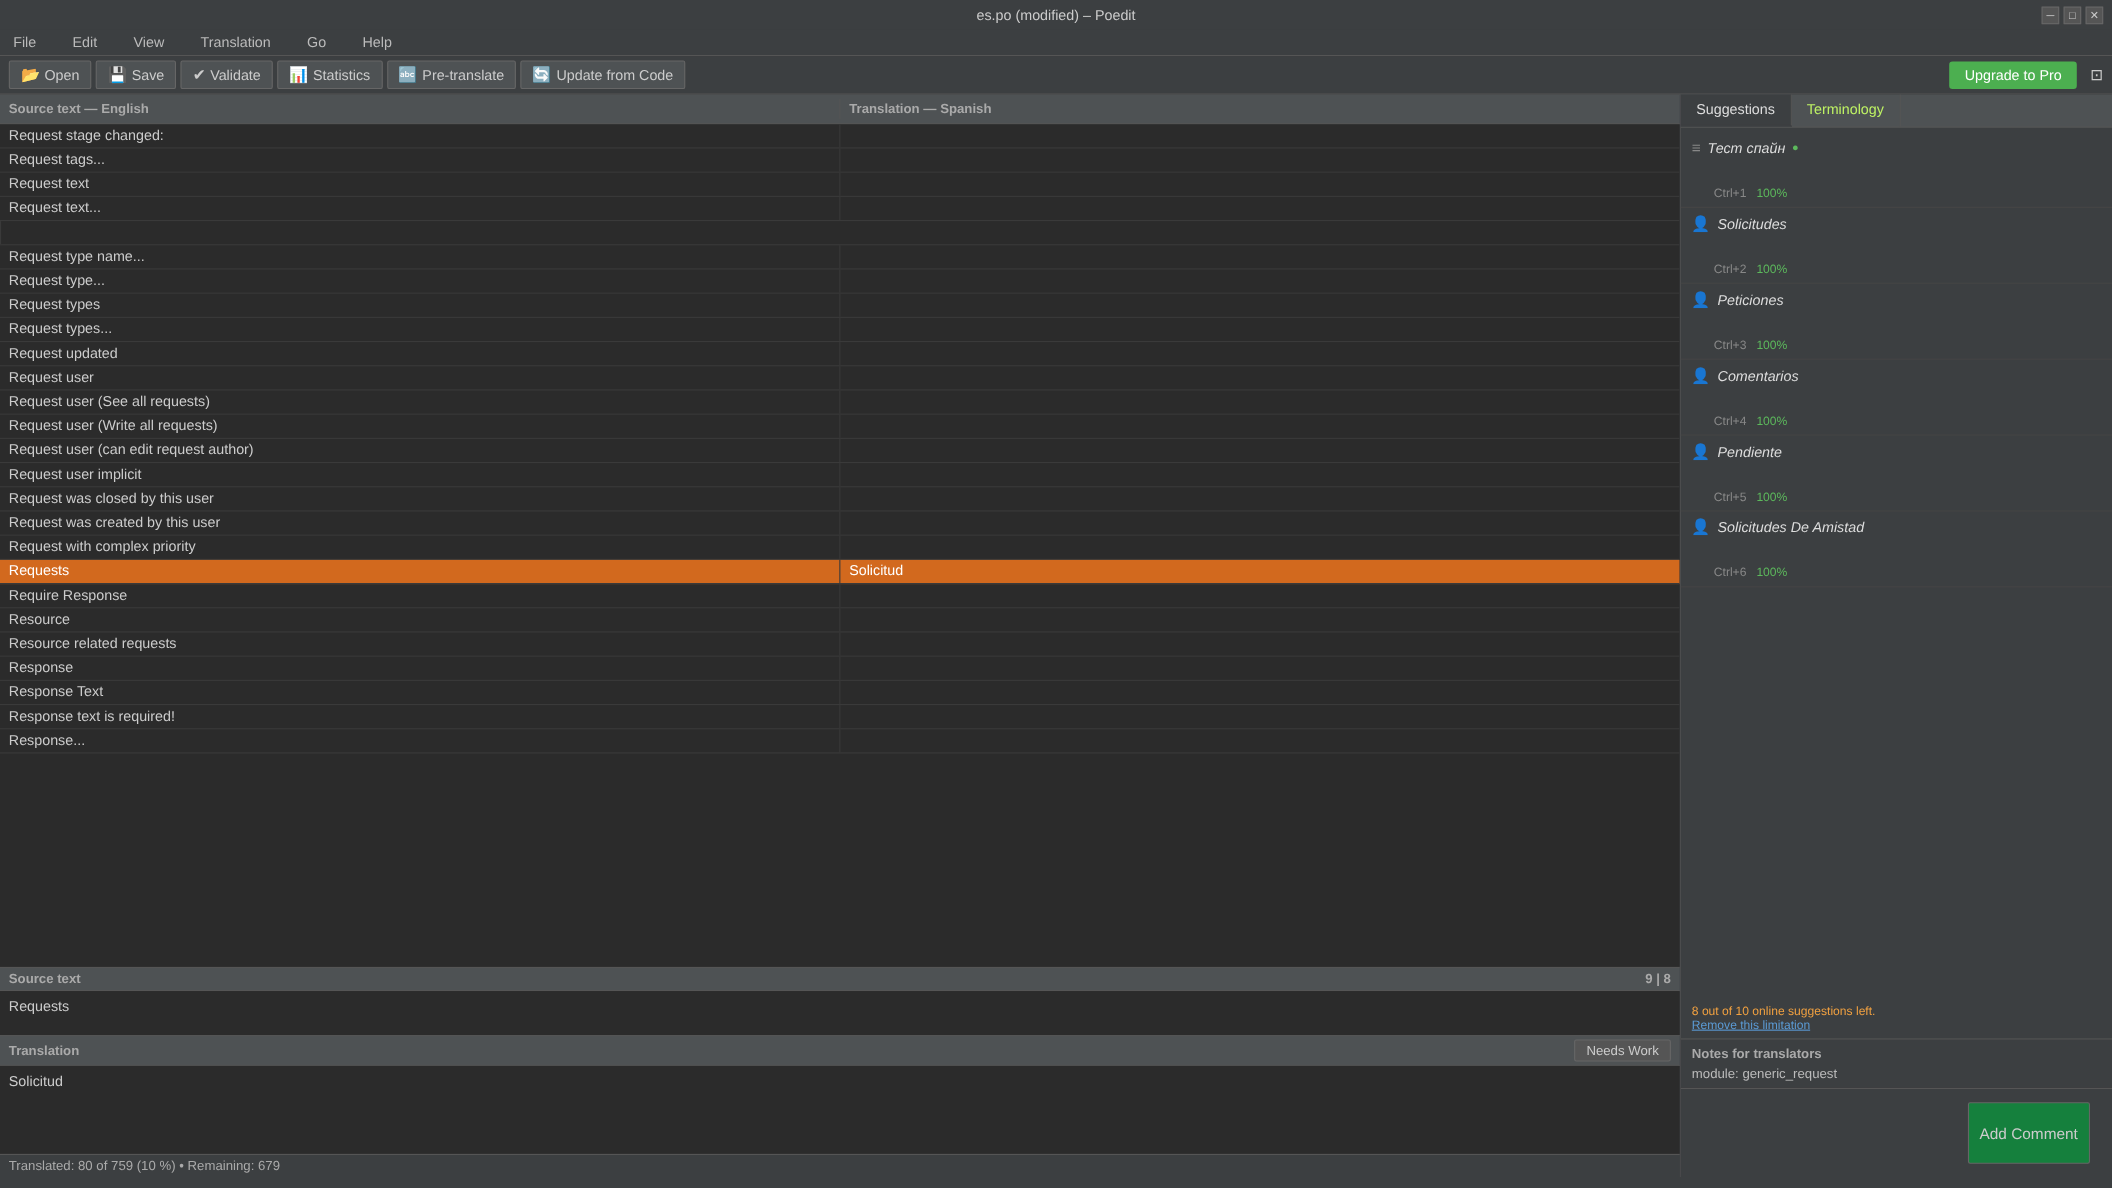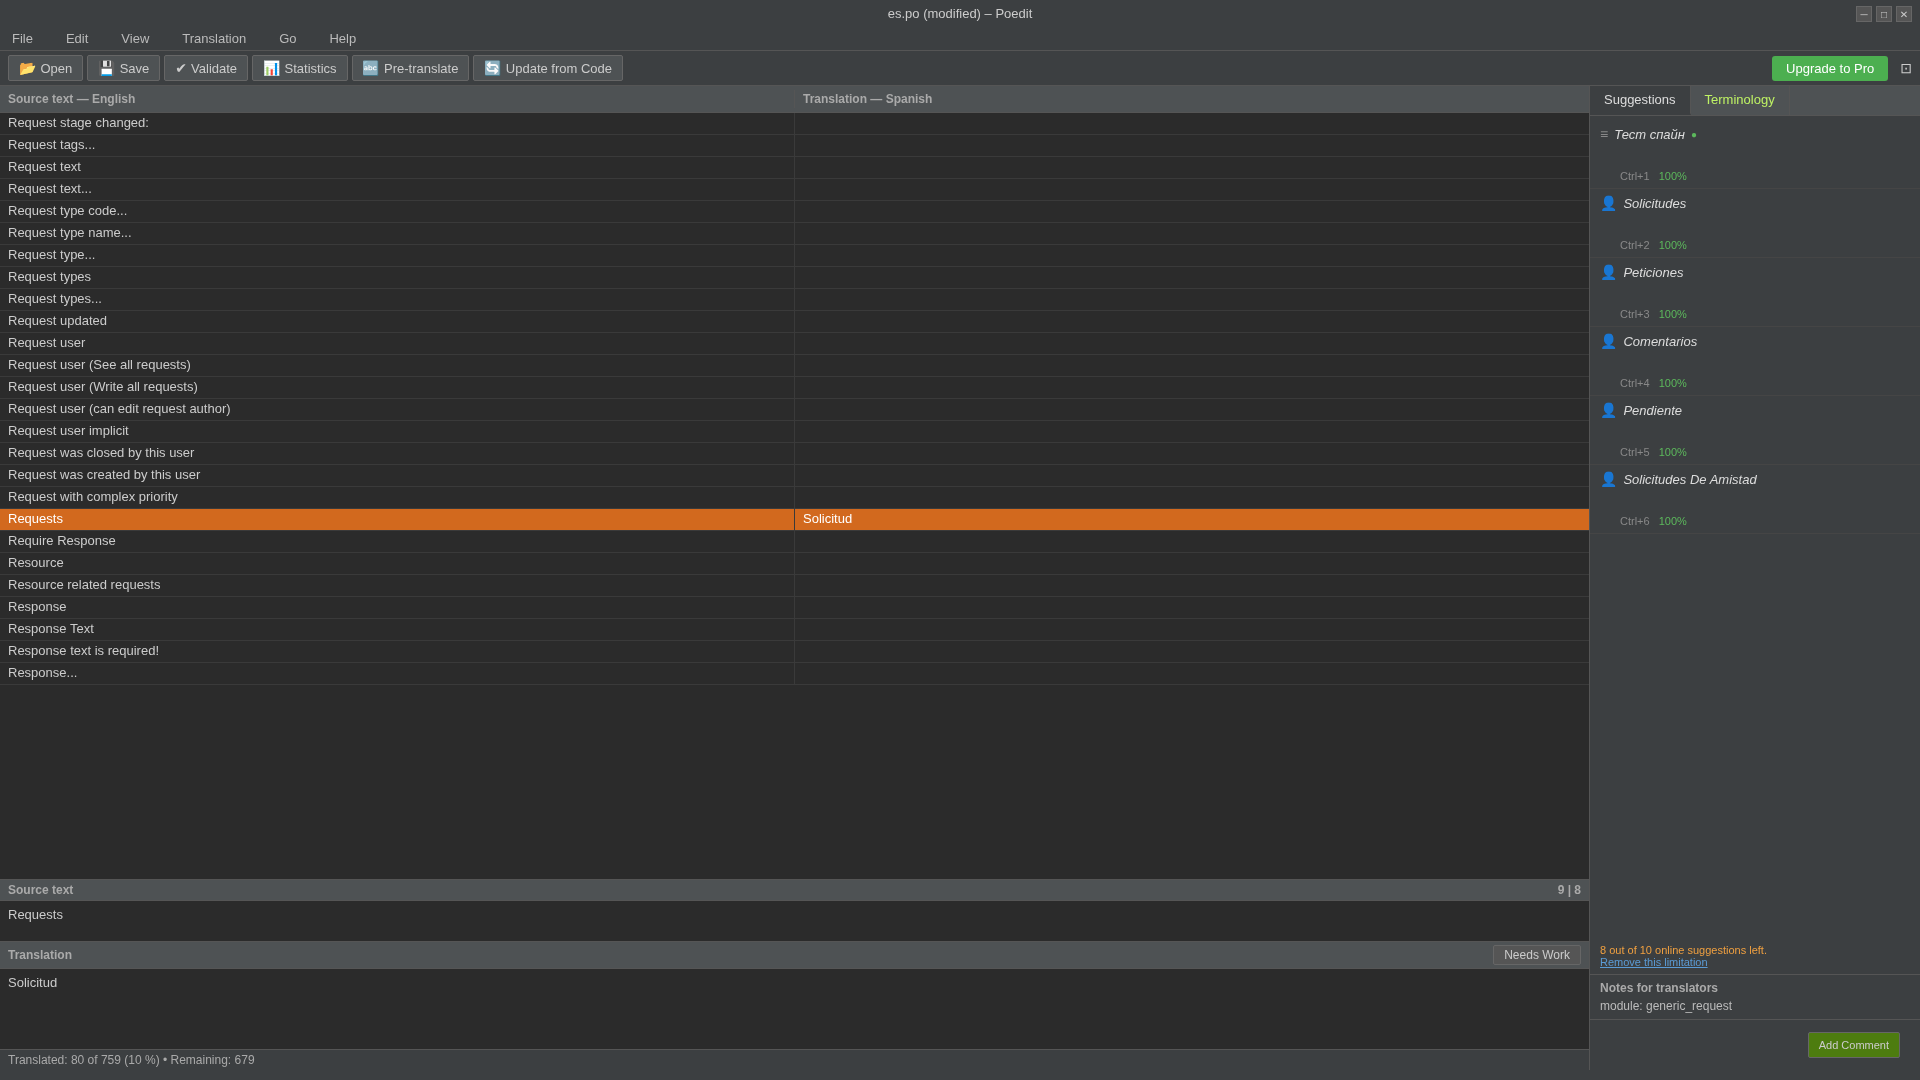--- a/index.html
+++ b/index.html
@@ -217,21 +217,21 @@
       padding: 3px 8px;
       font-size: 12px;
       color: #aaa;
       display: flex;
       align-items: center;
       gap: 4px;
     }
 
     
     #right-sidebar {
-      width: 330px;
+      width: 392px;
       display: flex;
       flex-direction: column;
       background: #3c3f41;
     }
     .sidebar-tabs {
       display: flex;
       border-bottom: 1px solid #555;
       background: #4e5254;
     }
     .sidebar-tab {
@@ -304,26 +304,26 @@
       font-weight: bold;
       margin-bottom: 4px;
     }
     .notes-content {
       font-size: 12px;
       color: #bbb;
     }
     .add-comment-btn {
       margin: 6px 10px;
       float: right;
-      padding: 6px 10px;
-      background: #4d7c0f;
+      padding: 19px 10px;
+      background: #15803d;
       border: 1px solid #666;
       color: #ccc;
       cursor: pointer;
-      font-size: 11px;
+      font-size: 14px;
       border-radius: 2px;
     }
   </style>
 </head>
 <body>
 
 <div id="titlebar">
   <span>es.po (modified) – Poedit</span>
   <div class="window-controls">
     <div class="win-btn">─</div>
@@ -390,21 +390,20 @@
         </div>
         <div class="trans-row">
           <div class="trans-cell-source">Request text</div>
           <div class="trans-cell-translation"></div>
         </div>
         <div class="trans-row">
           <div class="trans-cell-source">Request text...</div>
           <div class="trans-cell-translation"></div>
         </div>
         <div class="trans-row">
-          <div class="trans-cell-source">Request type code...</div>
           <div class="trans-cell-translation"></div>
         </div>
         <div class="trans-row">
           <div class="trans-cell-source">Request type name...</div>
           <div class="trans-cell-translation"></div>
         </div>
         <div class="trans-row">
           <div class="trans-cell-source">Request type...</div>
           <div class="trans-cell-translation"></div>
         </div>

